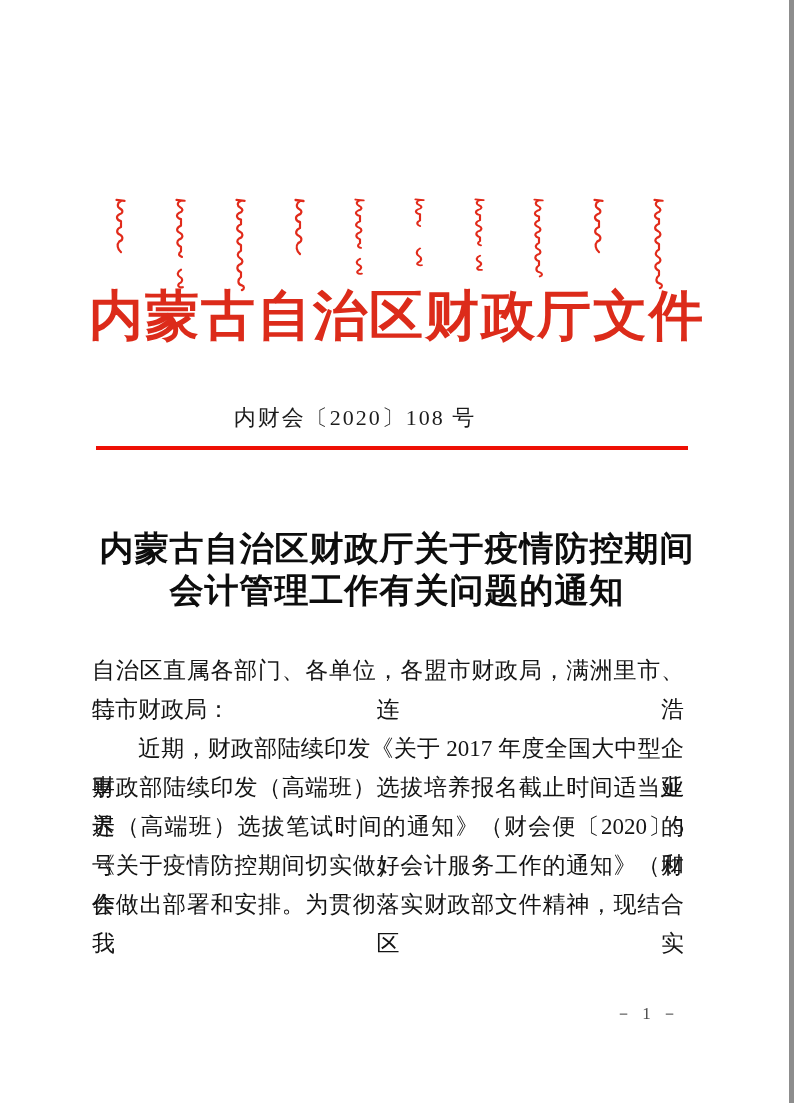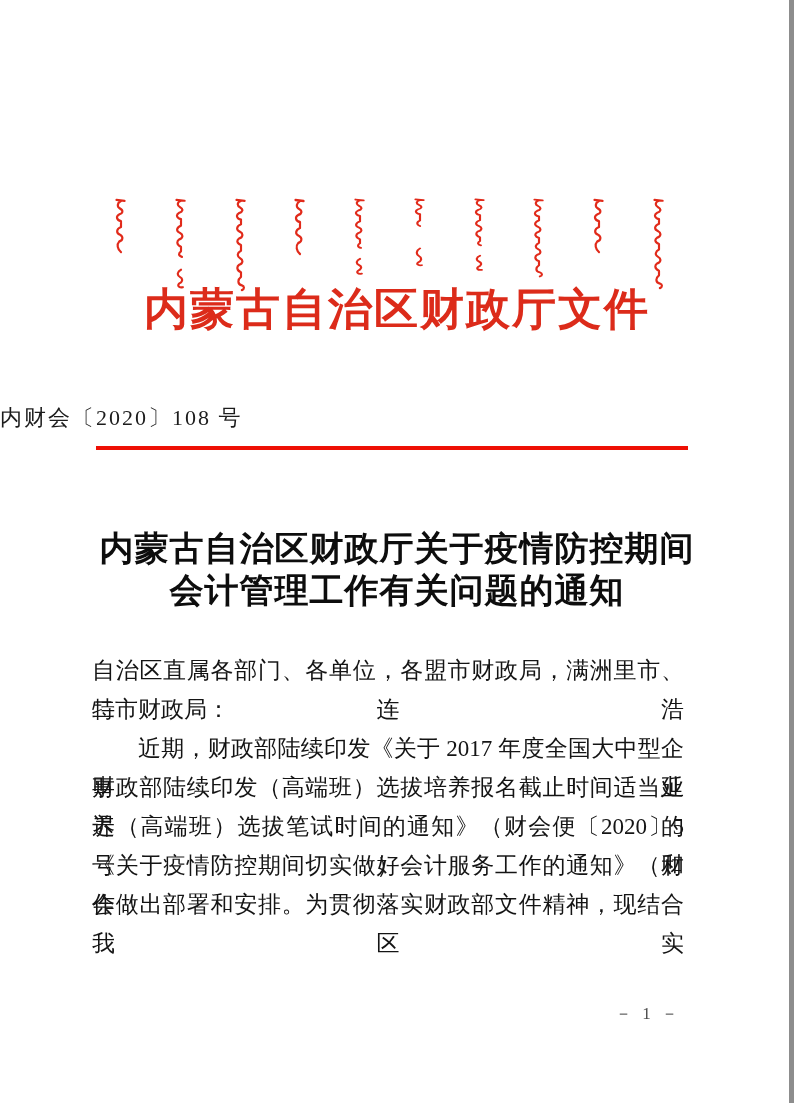--- a/index.html
+++ b/index.html
@@ -18,27 +18,27 @@
   
   .mongolian-row{
     position:absolute;top:198px;left:112px;width:556px;
     display:flex;justify-content:space-between;align-items:flex-start;
   }
   .mongolian-row svg{display:block;}
   
   .agency{
     position:absolute;top:284px;left:0;width:794px;margin:0;
     text-align:center;
-    font-size:44px;line-height:1.2;font-weight:bold;
+    font-size:54px;line-height:1.2;font-weight:bold;
     color:#dc2b1a;letter-spacing:2px;white-space:nowrap;
   }
   
   .docno{
     position:absolute;top:403px;left:0;width:710px;
-    font-size:22px;color:#1c1c1c;letter-spacing:2px;
+    text-align:center;font-size:22px;color:#1c1c1c;letter-spacing:2px;
   }
   
   .redrule{
     position:absolute;top:446px;left:96px;width:592px;height:4px;
     background:#ee0f04;
   }
   
   .title{
     position:absolute;top:528px;left:0;width:794px;
     text-align:center;font-weight:bold;color:#0d0d0d;

